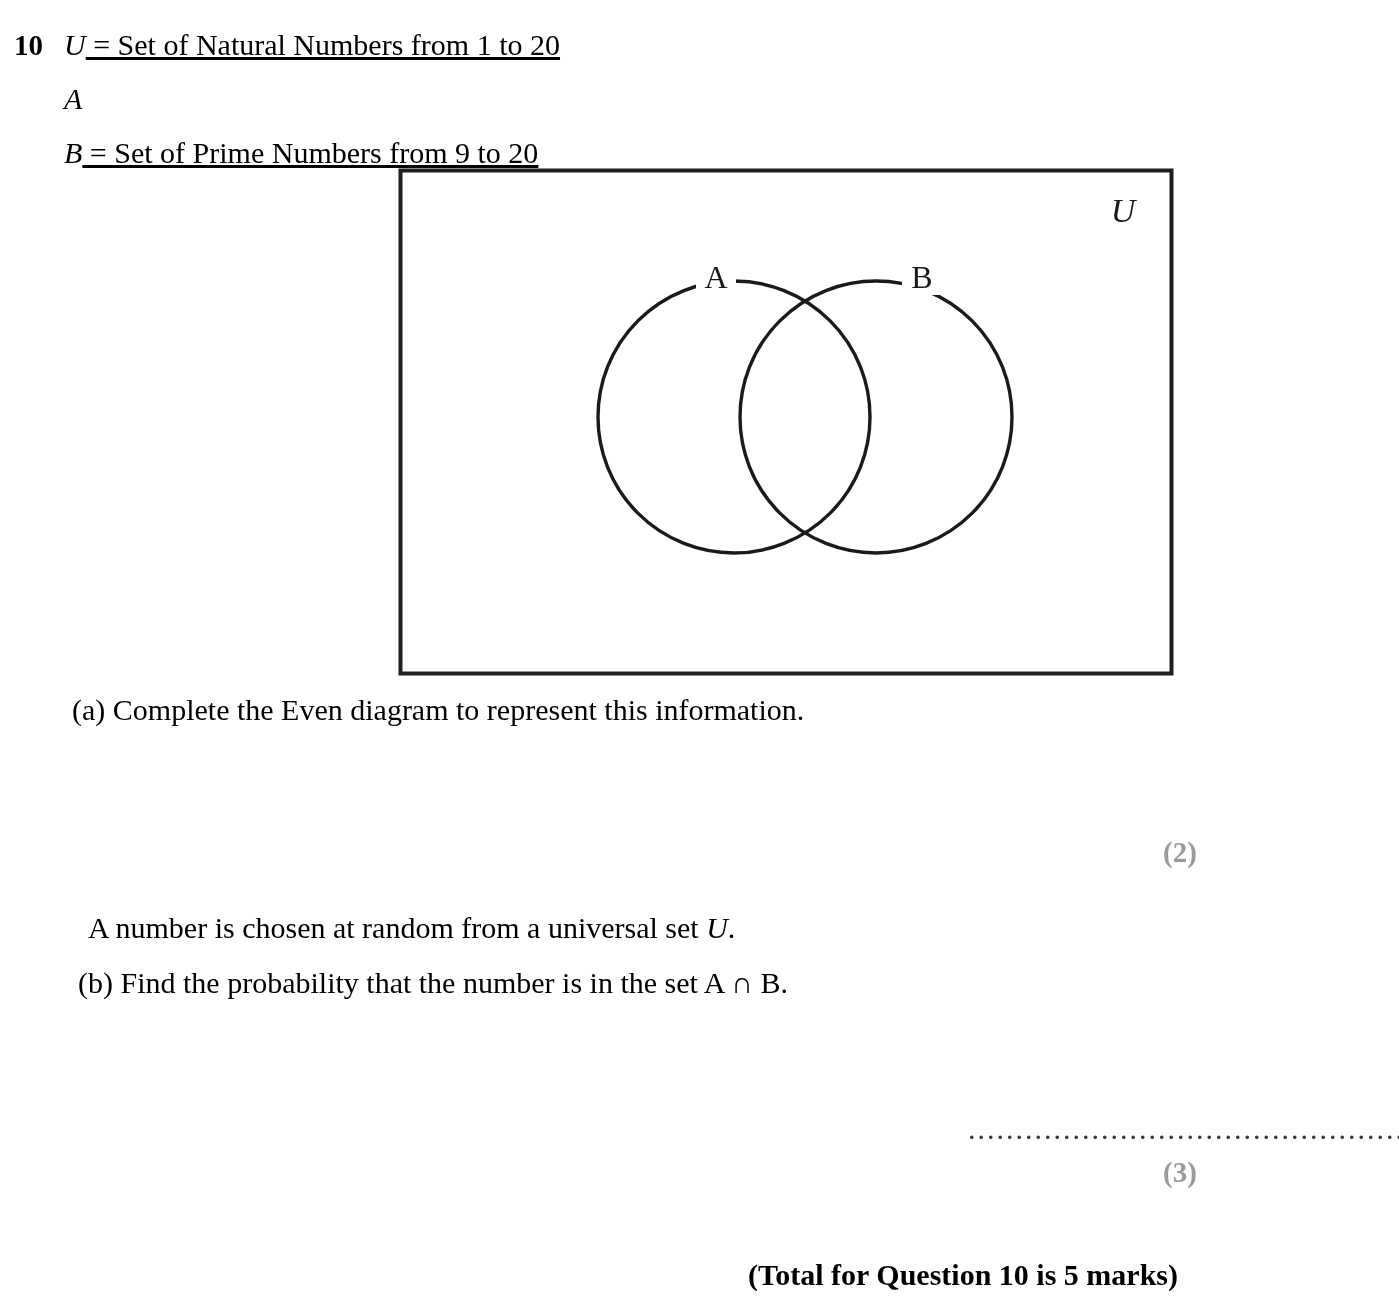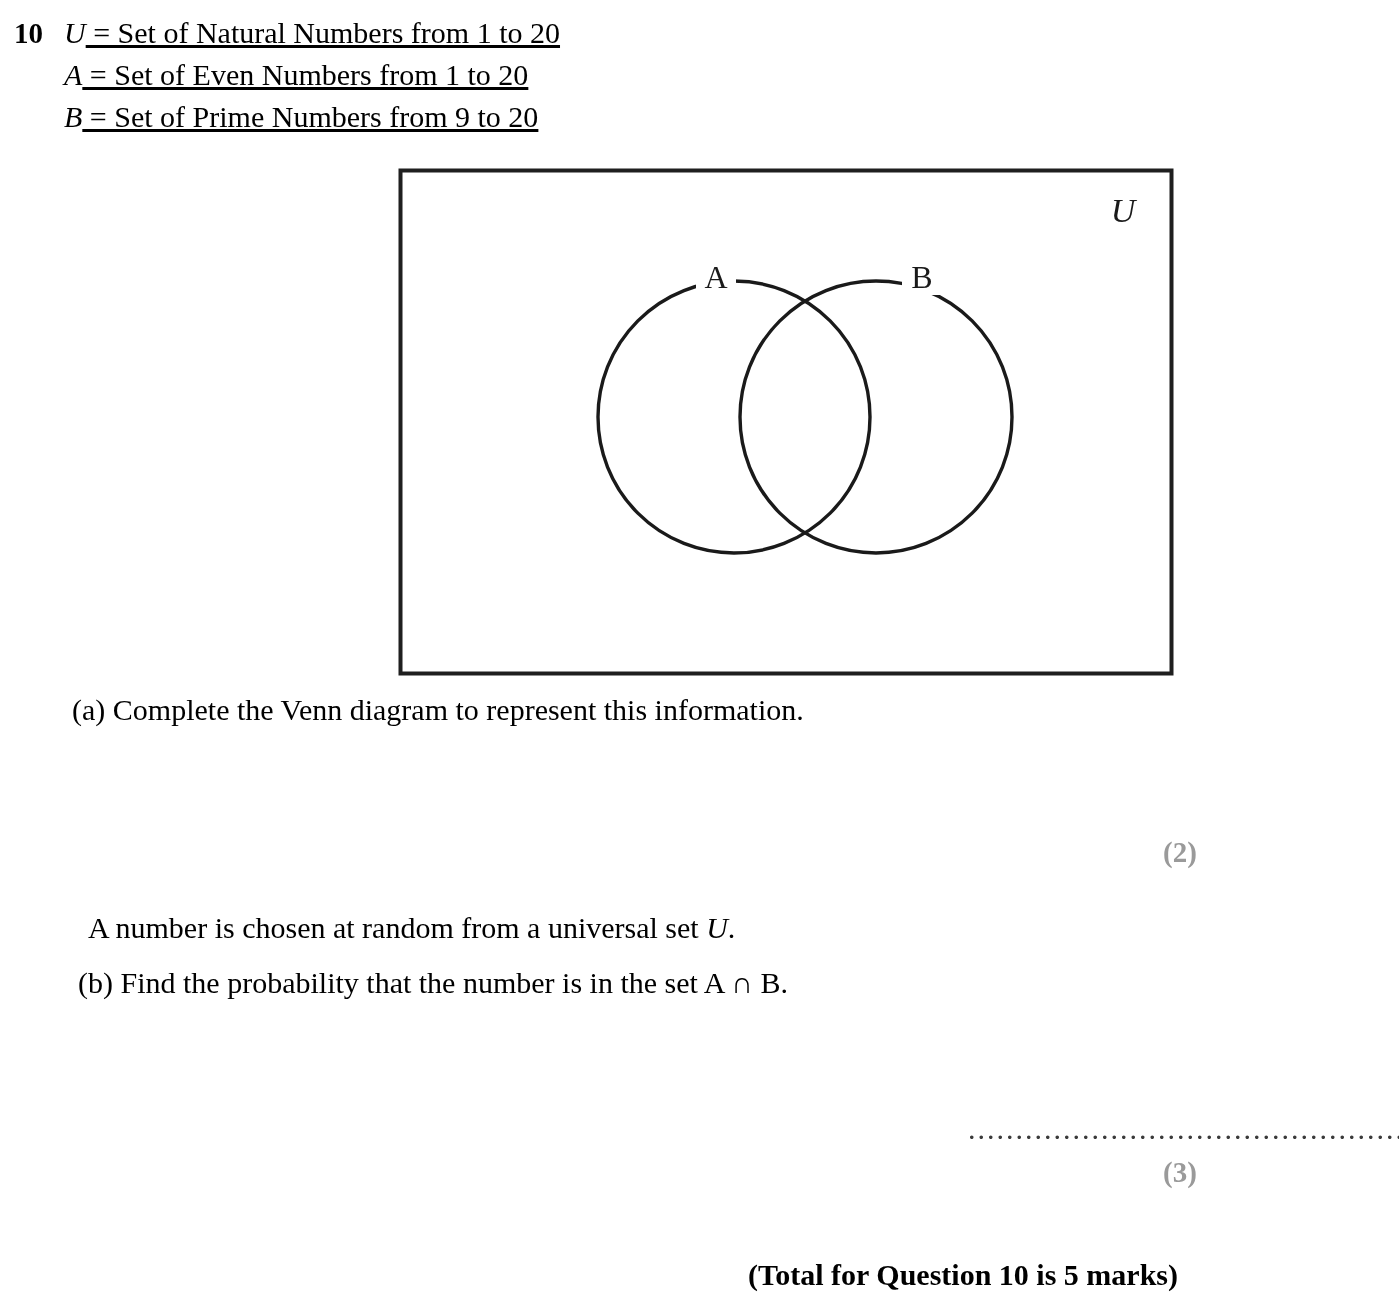--- a/index.html
+++ b/index.html
@@ -27,20 +27,21 @@
     left: 14px;
     top: 12px;
     width: 1100px;
   }
   .q-line {
     display: flex;
     align-items: center;
     font-size: 30px;
     line-height: 42px;
     white-space: pre;
+    margin-top: 12px;
   }
   .q-number {
     font-weight: bold;
     width: 50px;
     flex: 0 0 50px;
     font-size: 29px;
   }
   .q-indent {
     width: 50px;
     flex: 0 0 50px;
@@ -139,21 +140,20 @@
 
     <div class="q-line">
       <span class="q-number">10</span>
       <span class="set-name">U</span>
       <span class="q-text"> = Set of Natural Numbers from 1 to 20</span>
     </div>
 
     <div class="q-line">
       <span class="q-indent"></span>
       <span class="set-name">A</span>
-      <span class="q-text"> = Set of Even Numbers from 1 to 20</span>
     </div>
 
     <div class="q-line">
       <span class="q-indent"></span>
       <span class="set-name">B</span>
       <span class="q-text"> = Set of Prime Numbers from 9 to 20</span>
     </div>
 
   </div>
 
@@ -170,21 +170,21 @@
       <rect x="506" y="95" width="40" height="34" fill="#ffffff"></rect>
 
       <text x="320" y="122" font-family="Liberation Serif, DejaVu Serif, serif" font-size="32" fill="#1a1a1a" text-anchor="middle">A</text>
       <text x="526" y="122" font-family="Liberation Serif, DejaVu Serif, serif" font-size="32" fill="#1a1a1a" text-anchor="middle">B</text>
 
       <text x="727" y="56" font-family="Liberation Serif, DejaVu Serif, serif" font-size="34" font-style="italic" fill="#1a1a1a" text-anchor="middle">U</text>
 
     </svg>
   </div>
 
-  <div id="part-a-text">(a) Complete the Venn diagram to represent this information.</div>
+  <div id="part-a-text">(a) Complete the Even diagram to represent this information.</div>
   <div class="marks" id="marks-a" style="color: rgb(154, 154, 154);">(2)</div>
 
   <div id="part-b-text">(b) Find the probability that the number is in the set A ∩ B.</div>
 
   <div id="random-statement"><span>A number is chosen at random from a universal set </span><span class="italic-u">U</span><span>.</span></div>
 
   <div id="answer-line">......................................................</div>
 
   <div class="marks" id="marks-b" style="color: rgb(154, 154, 154);">(3)</div>
 

